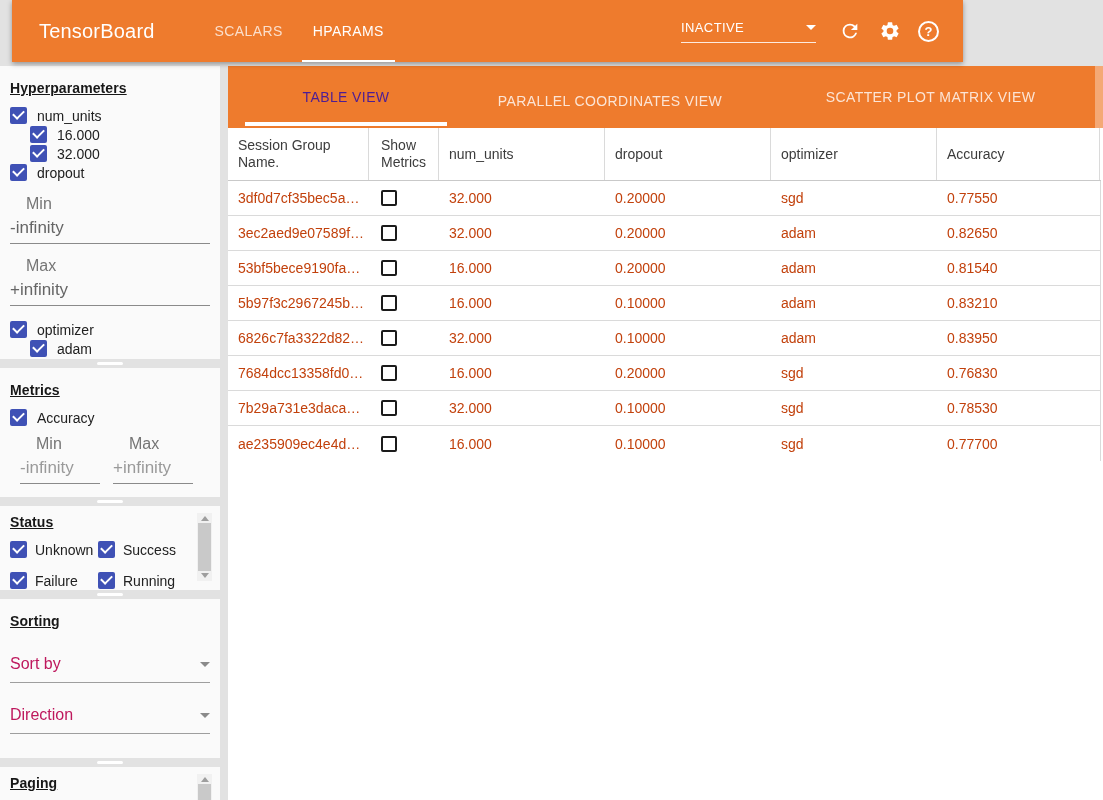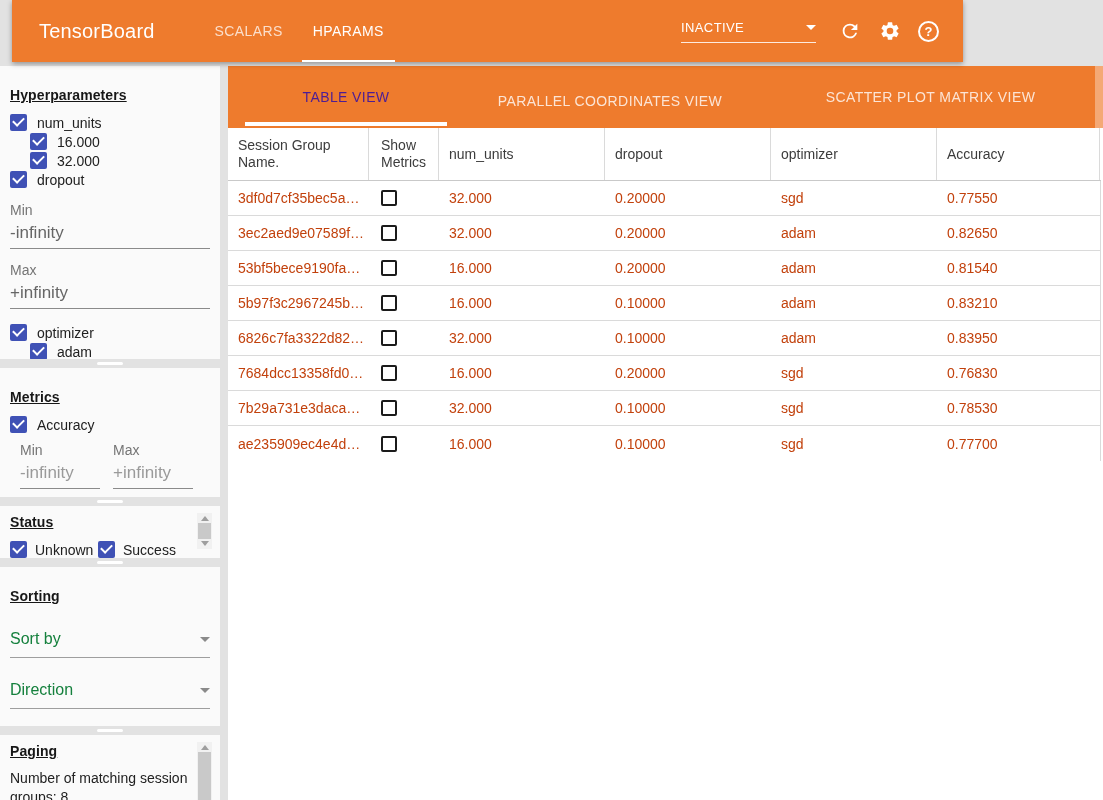--- a/index.html
+++ b/index.html
@@ -39,46 +39,46 @@
   .icon-btn { width:24px; height:24px; cursor:pointer; display:flex; align-items:center; justify-content:center; }
   .icon-btn svg { width:22px; height:22px; fill:#fff; }
   .help-circle {
     width:21px; height:21px; border:2px solid #fff; border-radius:50%;
     display:flex; align-items:center; justify-content:center;
     font-size:13px; font-weight:bold; color:#fff; cursor:pointer;
   }
 
   
   .sidebar { position:absolute; left:0; top:66px; width:220px; bottom:0; display:flex; flex-direction:column; }
-  .panel { background:#fafafa; padding:19px 10px; position:relative; overflow:hidden; }
+  .panel { background:#fafafa; padding:12px 10px; position:relative; overflow:hidden; }
   .panel h3 {
     font-size:14px; font-weight:bold; text-decoration:underline; color:#171717;
     margin:2px 0 10px 0; letter-spacing:0.1px;
   }
   .sec-hparams { height:293px; }
   .sec-metrics { height:129px; }
-  .sec-status  { height:52px; padding-top:6px; }
+  .sec-status  { height:84px; padding-top:6px; }
   .sec-sorting { height:159px; }
   .sec-paging  { flex:1; padding-top:6px; }
   .divider { height:9px; display:flex; align-items:center; justify-content:center; cursor:row-resize; }
   .divider .handle { width:26px; height:3px; background:#fff; border-radius:2px; }
 
   .cbrow { display:flex; align-items:center; gap:10px; height:19px; margin-bottom:0; }
   .cbrow.indent1 { margin-left:20px; }
   .cbx {
     width:17px; height:17px; background:#3f51b5; border-radius:2px; position:relative; flex:0 0 auto; cursor:pointer;
   }
   .cbx::after {
     content:""; position:absolute; left:3px; top:3px; width:9px; height:5px;
     border-left:2px solid #fff; border-bottom:2px solid #fff; transform:rotate(-45deg);
   }
   .cblabel { font-size:14px; color:#212121; }
 
   .field { margin-top:13px; }
-  .field-label { font-size:14px; color:#757575; }
+  .field-label { font-size:16px; color:#757575;margin-left:16px; }
   .field-value {
     font-size:17px; color:#666; margin-top:5px; padding-bottom:5px;
     border-bottom:1px solid #8a8a8a; width:200px; cursor:text;
   }
   .mm-row { display:flex; gap:13px; margin-left:10px; margin-top:8px; }
   .mm-row .field { margin-top:0; }
   .mm-row .field-value { width:80px; color:#9a9a9a; }
 
   #status-grid { display:grid; grid-template-columns:88px 1fr; row-gap:12px; margin-top:2px; }
   .status-cell { display:flex; align-items:center; gap:8px; height:19px; }
@@ -90,21 +90,21 @@
   .sec-status .vscroll { top:7px; bottom:9px; }
   .sec-paging .vscroll { top:7px; bottom:0; }
   .scroll-arrow-up { width:0; height:0; border-left:4px solid transparent; border-right:4px solid transparent; border-bottom:5px solid #9e9e9e; margin:3px 0 2px; }
   .scroll-arrow-down { width:0; height:0; border-left:4px solid transparent; border-right:4px solid transparent; border-top:5px solid #9e9e9e; margin:2px 0 3px; }
   .scroll-thumb { width:13px; flex:1; background:#c9c9c9; }
 
   .select {
     width:200px; display:flex; align-items:center; justify-content:space-between;
     border-bottom:1px solid #9e9e9e; padding-bottom:9px; cursor:pointer;
   }
-  .select-text { font-size:16px; color:#15803d; }
+  .select-text { font-size:16px; color:#be185d; }
   .sel-1 { margin-top:26px; }
   .sel-2 { margin-top:23px; }
 
   .paging-text { font-size:14px; color:#212121; line-height:19px; margin-top:2px; width:185px; }
 
   
   .main { position:absolute; left:228px; top:66px; right:0; bottom:0; background:#fff; }
   .view-tabs {
     height:62px; background:#ee7b2d; display:flex; align-items:stretch; padding-left:17px;
     position:relative;

